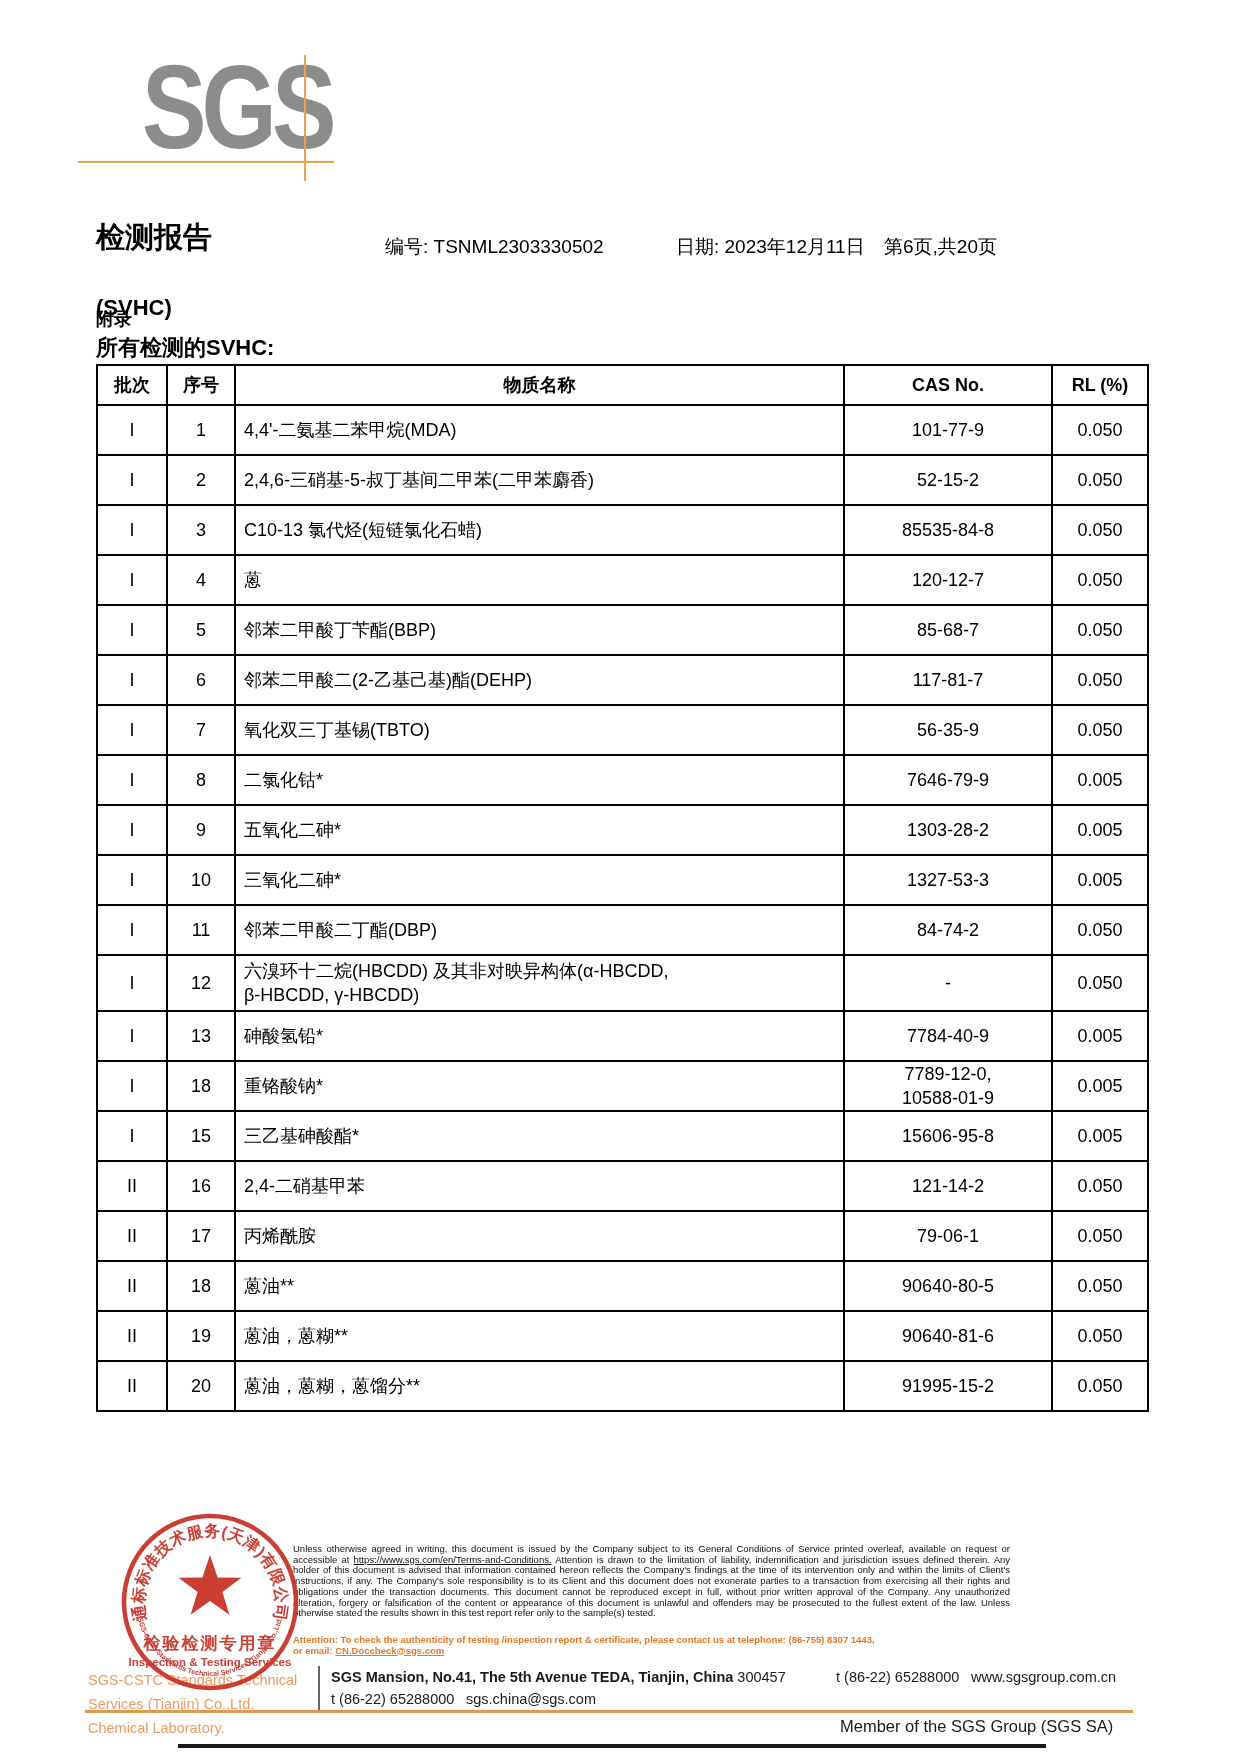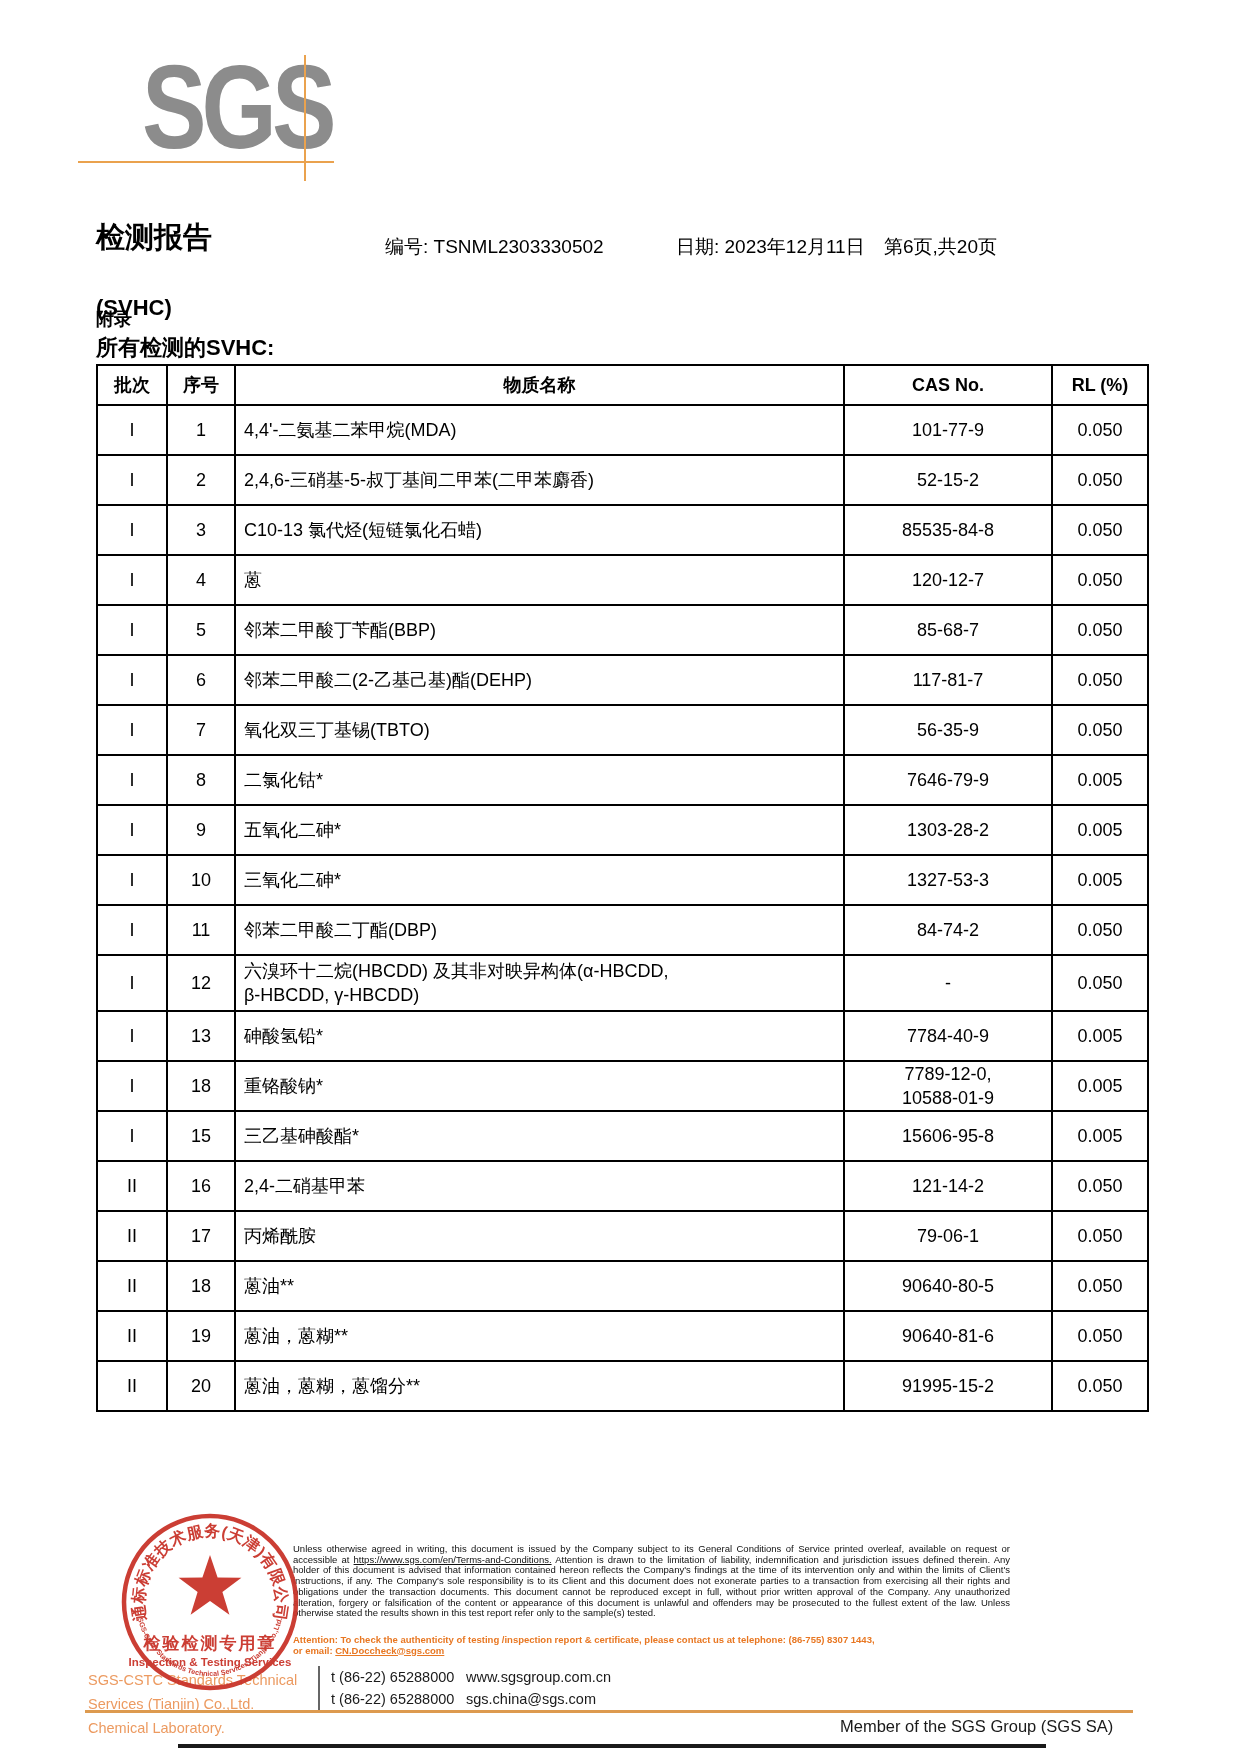--- a/index.html
+++ b/index.html
@@ -288,20 +288,24 @@
     </text>
     <text x="122" y="151" text-anchor="middle" font-size="17" letter-spacing="2" font-weight="600" fill="#c9342a">检验检测专用章</text>
     <text x="122" y="168" text-anchor="middle" font-size="11.5" font-weight="700" fill="#c9342a">Inspection &amp; Testing Services</text>
     <text font-size="7.2" fill="#c9342a" font-weight="600" font-family="Liberation Sans, sans-serif">
       <textPath href="#arcBottom" startOffset="50%" text-anchor="middle">SGS-CSTC Standards Technical Services (Tianjin) Co.,Ltd.</textPath>
     </text>
   </svg>
 
   <div class="addr">
     <div class="addr-row">
+      <div class="addr-col1">
+        <span>SGS Mansion, No.41, The 5th Avenue TEDA, Tianjin, China</span>
+        <span class="postal">300457</span>
+      </div>
       <div class="addr-col2">t (86-22) 65288000</div>
       <div class="addr-col3">www.sgsgroup.com.cn</div>
     </div>
     <div class="addr-row">
       <div class="addr-col2">t (86-22) 65288000</div>
       <div class="addr-col3">sgs.china@sgs.com</div>
     </div>
   </div>
 
   <div class="rule-orange"></div>

